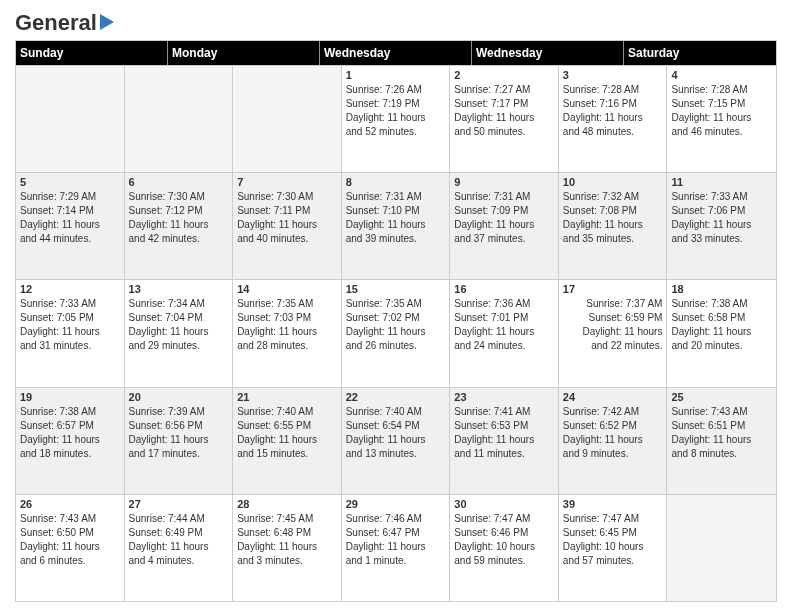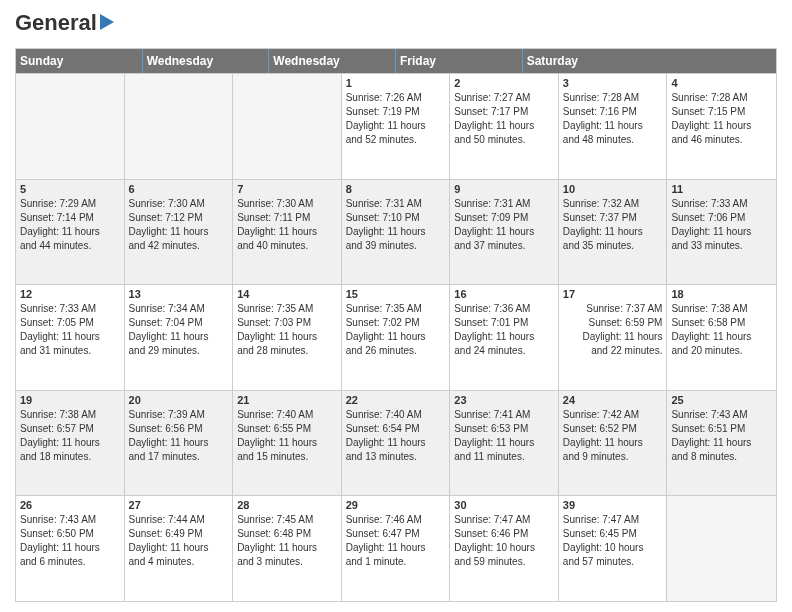--- a/index.html
+++ b/index.html
@@ -9,21 +9,20 @@
       width: 792px;
       height: 612px;
       overflow: hidden;
     }
     .page {
       width: 792px;
       height: 612px;
       padding: 10px 15px;
       display: flex;
       flex-direction: column;
-      gap: 8px;
     }
     .header {
       display: flex;
       justify-content: space-between;
       align-items: flex-start;
       margin-bottom: 8px;
     }
     .logo {
       display: flex;
       flex-direction: column;
@@ -42,22 +41,22 @@
       color: #444;
     }
     .calendar {
       flex: 1;
       display: flex;
       flex-direction: column;
       border: 1px solid #ccc;
     }
     .cal-header {
       display: grid;
-      grid-template-columns: repeat(6, 1fr);
-      background: #737373;
+      grid-template-columns: repeat(5, 1fr);
+      background: #000000;
     }
     .cal-header-cell {
       color: white;
       font-weight: bold;
       font-size: 12px;
       padding: 5px 4px;
       text-align: left;
       border-right: 1px solid #5a9dd0;
     }
     .cal-header-cell:last-child { border-right: none; }
@@ -122,23 +121,23 @@
     </div>
     <div class="title-block">
       <div class="month-title"></div>
       <div class="location"></div>
     </div>
   </div>
 
   <div class="calendar">
     <div class="cal-header">
     <div class="cal-header-cell">Sunday</div>
+        <div class="cal-header-cell">Monday</div>
         <div class="cal-header-cell">Wednesday</div>
         <div class="cal-header-cell">Wednesday</div>
-        <div class="cal-header-cell">Friday</div>
         <div class="cal-header-cell">Saturday</div>
       </div>
     <div class="cal-body">
     <div class="cal-row">
           <div class="cal-cell empty"></div>
           <div class="cal-cell empty"></div>
           <div class="cal-cell empty"></div>
           <div class="cal-cell">
             <div class="day-num">1</div>
             <div class="cell-info" style="white-space: pre-line;">Sunrise: 7:26 AM
@@ -200,21 +199,21 @@
           <div class="cal-cell shaded">
             <div class="day-num">9</div>
             <div class="cell-info" style="white-space: pre-line;">Sunrise: 7:31 AM
 Sunset: 7:09 PM
 Daylight: 11 hours
 and 37 minutes.</div>
           </div>
           <div class="cal-cell shaded">
             <div class="day-num">10</div>
             <div class="cell-info" style="white-space: pre-line;">Sunrise: 7:32 AM
-Sunset: 7:37 PM
+Sunset: 7:08 PM
 Daylight: 11 hours
 and 35 minutes.</div>
           </div>
           <div class="cal-cell shaded">
             <div class="day-num">11</div>
             <div class="cell-info" style="white-space: pre-line;">Sunrise: 7:33 AM
 Sunset: 7:06 PM
 Daylight: 11 hours
 and 33 minutes.</div>
           </div>

